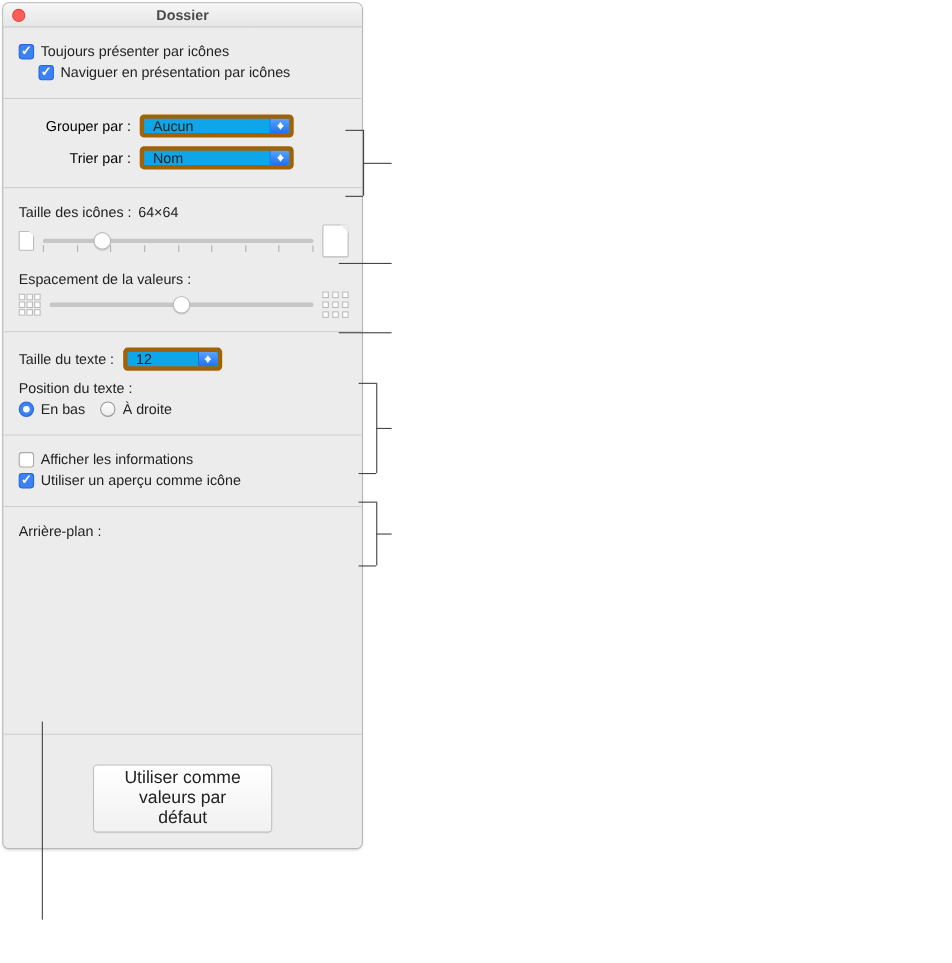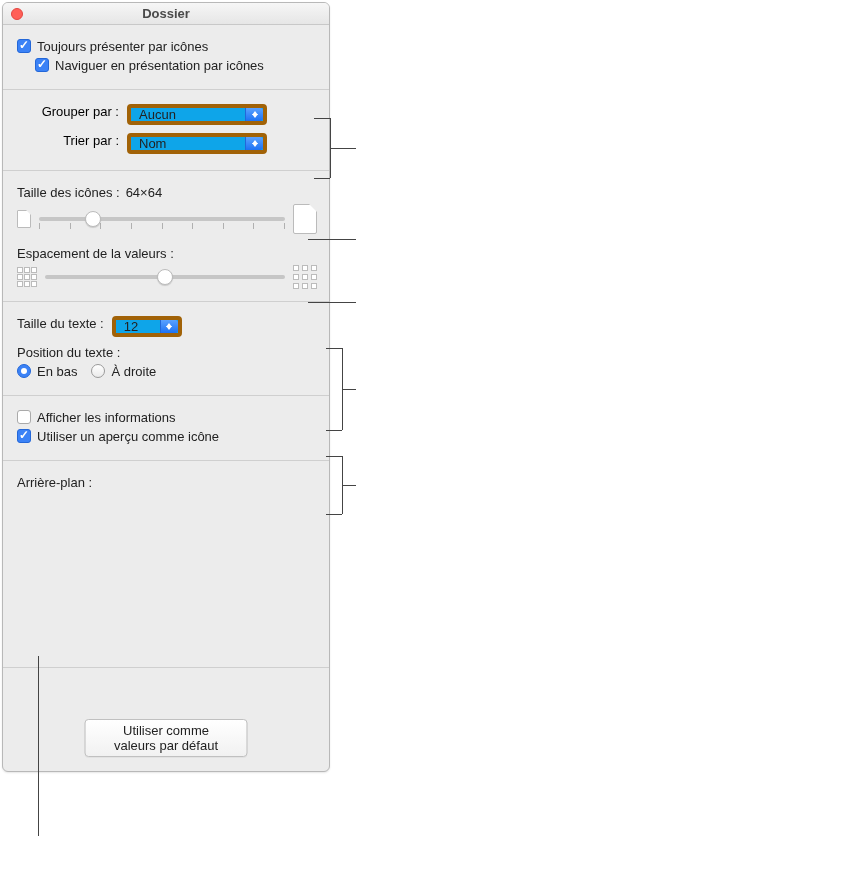--- a/index.html
+++ b/index.html
@@ -43,21 +43,21 @@
     width: 12px; height: 12px;
     border-radius: 50%;
     background: #ff5f57;
     border: 1px solid #e24640;
   }
   .section {
     border-bottom: 1px solid #cfcfcf;
     padding: 10px 12px 12px 14px;
   }
   .section:last-of-type { border-bottom: none; }
-  .row { display: flex; align-items: flex-start; margin: 4px 0; }
+  .row { display: flex; align-items: center; margin: 4px 0; }
   .row.indent { padding-left: 18px; }
   .label-col { width: 110px; text-align: right; padding-right: 8px; color:#000000;}
   
   .chk {
     width: 14px; height: 14px;
     border-radius: 3px;
     border: 1px solid #aaa;
     background: #fff;
     margin-right: 6px;
     position: relative;
@@ -191,21 +191,21 @@
   .gridicon span { border: 1px solid #bbb; background: #fff; }
   .gridicon.tight { gap: 1px; }
   .gridicon.loose { gap: 3px; }
   .push-btn {
     display: inline-block;
     padding: 3px 17px;
     border: 1px solid #c0c0c0;
     border-radius: 4px;
     background: linear-gradient(#ffffff,#f1f1f1);
     box-shadow: 0 1px 0 rgba(0,0,0,0.04);
-    font-size: 13px;
+    font-size: 16px;
   }
   .footer {
     border-top: 1px solid #cfcfcf;
     padding: 30px 0;
     text-align: center;
     position: absolute;
     bottom: 0; left: 0; right: 0;
     height: 104px;
   }
   .footer .push-btn { position: absolute; bottom: 14px; left: 50%; transform: translateX(-50%);}
@@ -304,21 +304,21 @@
             <span></span>
             <span></span>
             <span></span>
         </span>
       </div>
     </div>
 
     <div class="section">
       <div class="row">
         <span>Taille du texte :</span>
-        <div class="popup" style="width:70px;margin-left:8px">
+        <div class="popup" style="width:90px;margin-left:8px">
           <span class="popup-value">12</span>
           <span class="popup-arrows"></span>
         </div>
       </div>
       <div class="row" style="margin-top:8px">
         <span>Position du texte :</span>
       </div>
       <div class="row">
         <span class="radio selected"></span>
         <span>En bas</span>

